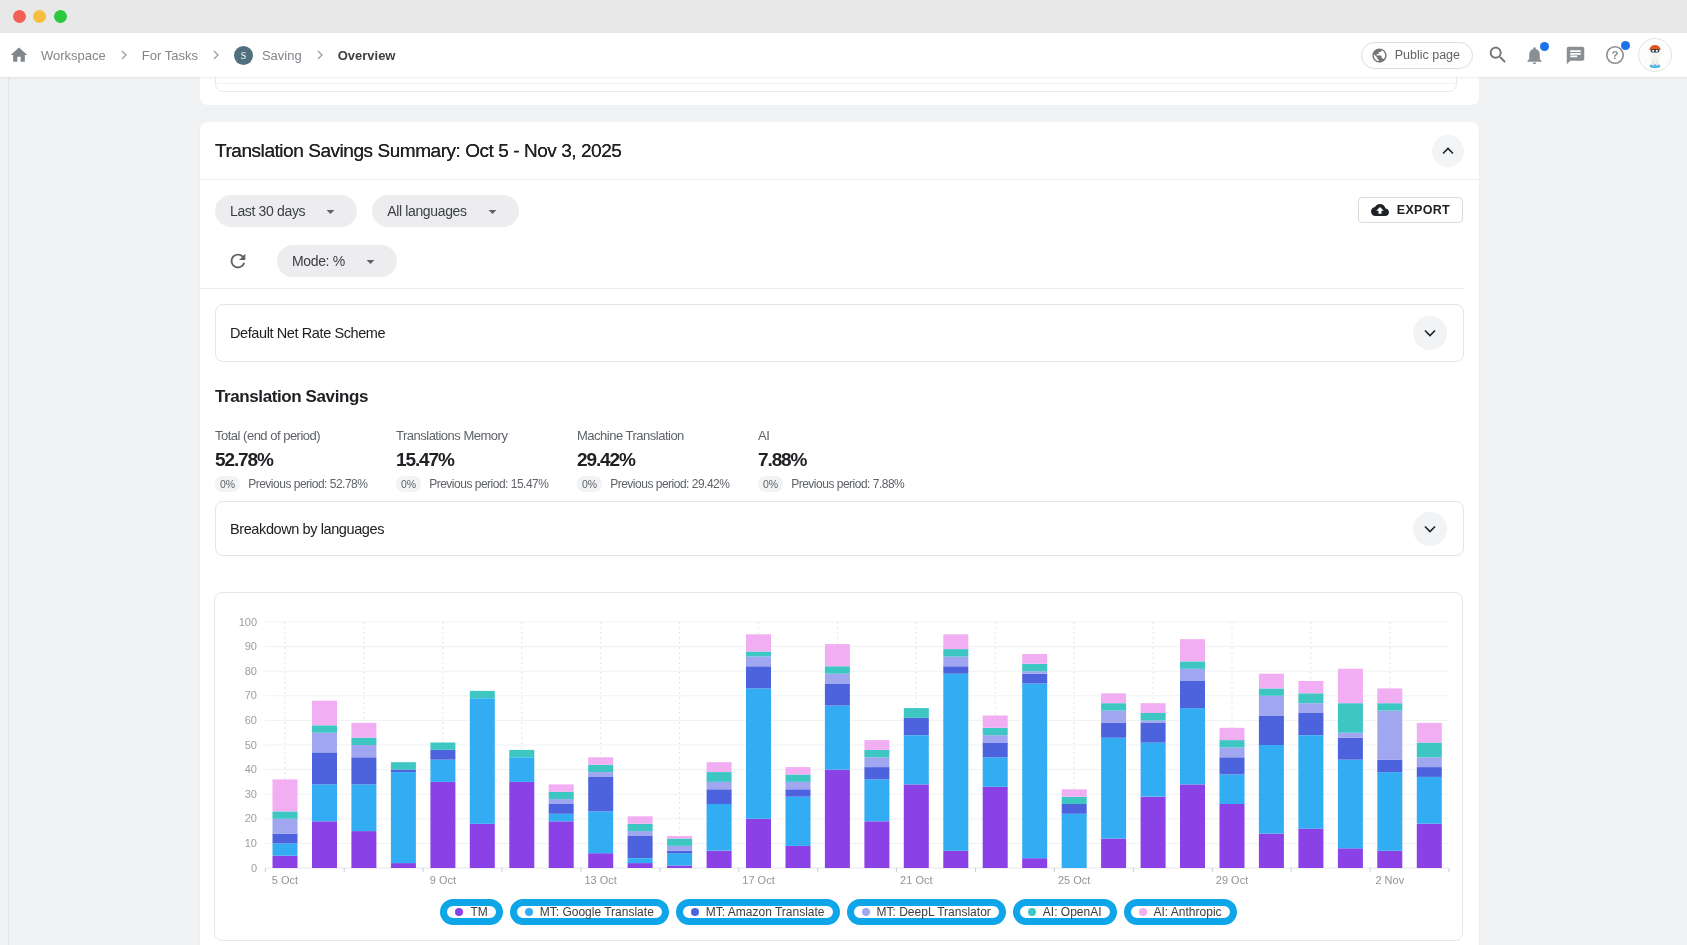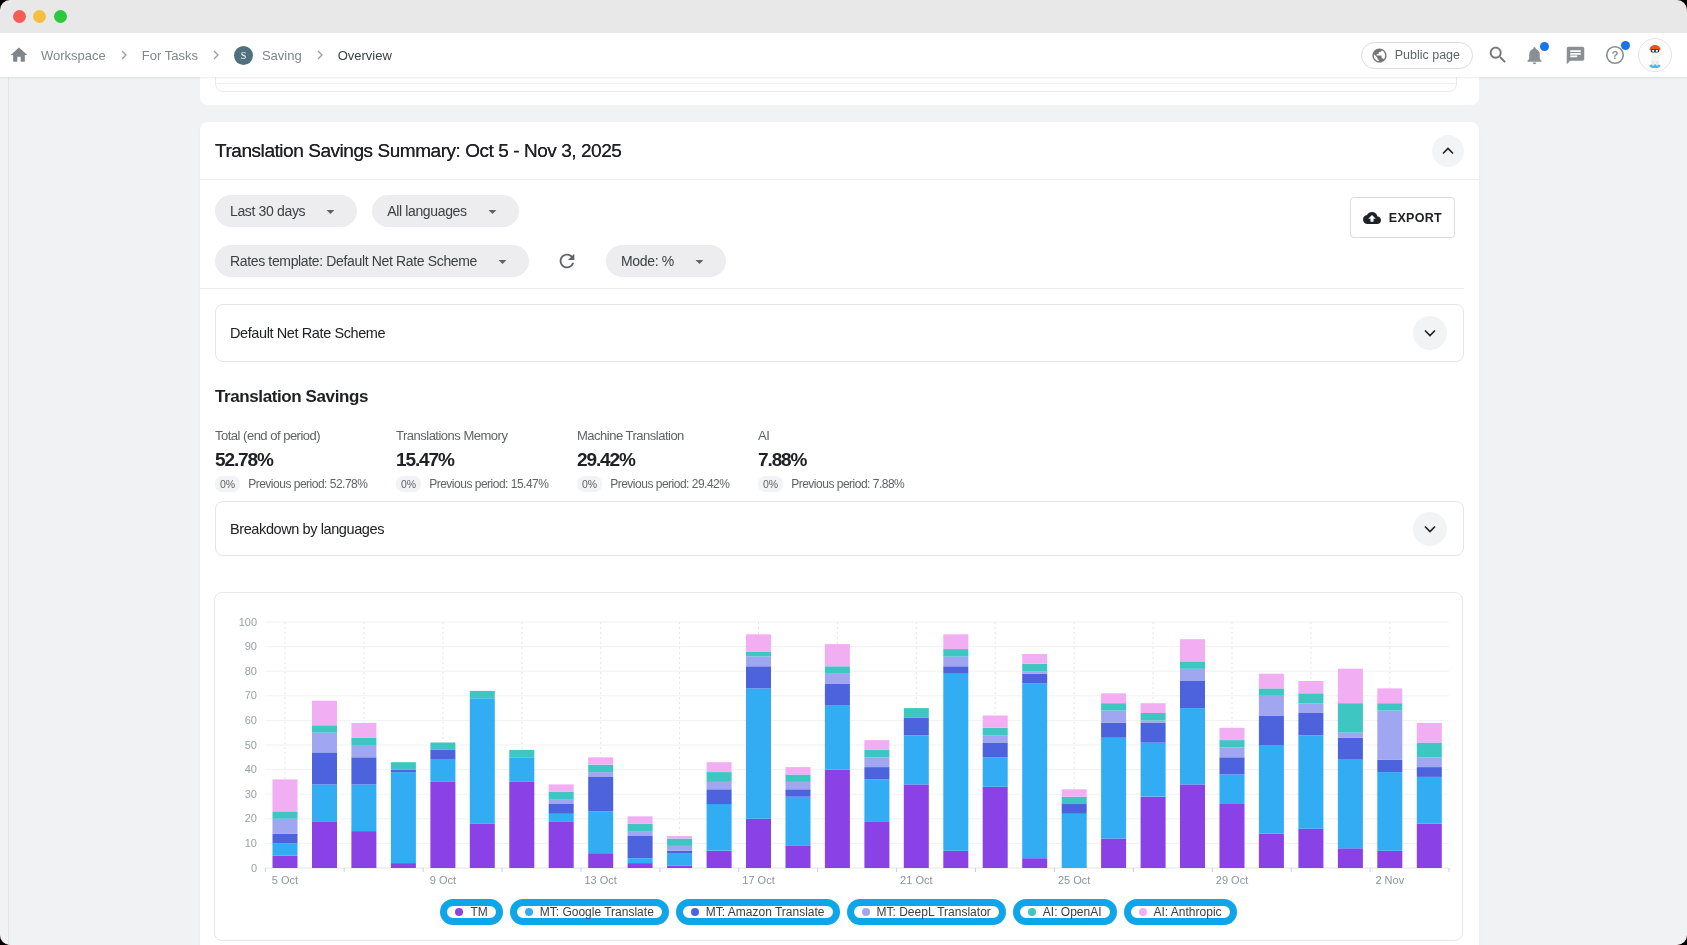--- a/index.html
+++ b/index.html
@@ -1,43 +1,43 @@
 <!DOCTYPE html>
 <html><head><meta charset="utf-8">
 <style>
 * { margin:0; padding:0; box-sizing:border-box; }
 html,body { width:1687px; height:945px; background:#000; font-family:"Liberation Sans",sans-serif; overflow:hidden; }
-.window { position:absolute; left:0; top:0; width:1687px; height:945px; border-radius:10px; overflow:hidden; background:#7f1d1d; }
+.window { position:absolute; left:0; top:0; width:1687px; height:945px; border-radius:0; overflow:hidden; background:#7f1d1d; }
 .titlebar { position:absolute; left:0; top:0; width:100%; height:33px; background:#e8e8e9; }
 .tl { position:absolute; top:10px; width:13px; height:13px; border-radius:50%; }
 .header { position:absolute; left:0; top:33px; width:100%; height:44px; background:#fff; box-shadow:0 1px 2px rgba(0,0,0,.08); z-index:20; display:flex; align-items:center; }
 .crumbs { display:flex; align-items:center; margin-left:9px; font-size:13px; color:#80868b; }
 .crumbs .sep { margin:0 10px; display:flex; }
 .crumbs .itm { display:flex; align-items:center; }
 .savatar { width:19px; height:19px; border-radius:50%; background:#51707e; color:#fff; font-size:10px; font-family:"Liberation Serif",serif; display:flex; align-items:center; justify-content:center; margin-right:9px; }
-.cur { color:#3c4043; font-weight:normal; }
+.cur { color:#3c4043; font-weight:bold; }
 .hright { margin-left:auto; display:flex; align-items:center; margin-right:15px; }
 .pubbtn { display:flex; align-items:center; height:27px; border:1px solid #dadce0; border-radius:14px; padding:0 12px 0 9px; font-size:12.5px; color:#5f6368; gap:7px; background:#fff; }
 .hicon { position:relative; margin-left:18px; display:flex; align-items:center; }
 .bdot { position:absolute; top:-3px; right:-4px; width:9px; height:9px; border-radius:50%; background:#1a73e8; }
 .page { position:absolute; left:0; top:77px; width:100%; height:868px; background:#f1f2f4; }
 .vline { position:absolute; left:8px; top:0; width:1px; height:100%; background:#e3e4e6; }
 .topcard { position:absolute; left:200px; top:0; width:1279px; height:28px; background:#fff; border-radius:0 0 8px 8px; }
 .topinner { position:absolute; left:15px; top:-30px; width:1242px; height:45px; border:1px solid #e9eaec; border-radius:8px; }
 .topline { position:absolute; left:16px; top:6px; width:1240px; height:1px; background:#f0f1f3; }
 .maincard { position:absolute; left:200px; top:45px; width:1279px; height:900px; background:#fff; border-radius:8px; box-shadow:0 1px 2px rgba(60,64,67,.08); }
 .titlerow { position:relative; height:58px; border-bottom:1px solid #ebecee; }
 .cardtitle { position:absolute; left:15px; top:18px; font-size:19px; letter-spacing:-0.45px; color:#202124; text-shadow:0 0 0.4px #202124; }
 .collbtn { position:absolute; right:15px; top:13px; width:32px; height:32px; border-radius:50%; background:#f3f4f6; display:flex; align-items:center; justify-content:center; }
 .filters { position:relative; height:109px; }
 .frow1 { position:absolute; left:15px; top:15px; display:flex; align-items:center; }
 .frow2 { position:absolute; left:15px; top:65px; display:flex; align-items:center; }
 .chip { display:inline-flex; align-items:center; height:32px; background:#ededf0; border-radius:16px; padding:0 17px 0 15px; font-size:14px; letter-spacing:-0.35px; color:#3c4043; margin-right:15px; }
 .chip .ctext { margin-right:16px; }
-.exportbtn { position:absolute; right:24px; top:17px; height:41px; display:flex; align-items:center; border:1px solid #dadce0; border-radius:4px; padding:0 12px; font-size:12.5px; font-weight:bold; letter-spacing:.3px; color:#202124; gap:8px; background:#fff; }
+.exportbtn { position:absolute; right:16px; top:17px; height:26px; display:flex; align-items:center; border:1px solid #dadce0; border-radius:4px; padding:0 12px; font-size:12.5px; font-weight:bold; letter-spacing:.3px; color:#202124; gap:8px; background:#fff; }
 .collapse-box { margin:15px 15px 0 15px; height:58px; border:1px solid #e3e5e7; border-radius:8px; position:relative; display:flex; align-items:center; }
 .collapse-box .btext { margin-left:14px; font-size:14.5px; letter-spacing:-0.4px; font-weight:normal; color:#202124;text-align:right; }
 .collapse-box .cbtn { position:absolute; right:16px; top:50%; margin-top:-17px; width:34px; height:34px; border-radius:50%; background:#f2f3f5; display:flex; align-items:center; justify-content:center; }
 .ts-head { margin:25px 0 0 15px; font-size:17px; letter-spacing:-0.4px; font-weight:bold; color:#202124; }
 .statsrow { display:flex; margin:21px 0 0 15px; }
 .stat { width:181px; flex:none; white-space:nowrap; }
 .stat-label { font-size:13px; letter-spacing:-0.5px; color:#5f6368; }
 .stat-value { font-size:19px; letter-spacing:-1.1px; font-weight:bold; color:#202124; margin-top:6px; }
 .stat-sub { display:flex; align-items:center; margin-top:5px; }
 .zchip { background:#f1f3f4; color:#5f6368; font-size:10.5px; border-radius:7px; padding:2px 5px; }
@@ -151,26 +151,20 @@
               </svg>
             </span>
           <span class="chip">
               <span class="ctext">All languages</span>
               <svg width="19" height="19" viewBox="0 0 24 24" fill="#5f6368">
                 <path d="M7 10l5 5 5-5z"></path>
               </svg>
             </span>
         </div>
         <div class="frow2">
-          <span class="chip">
-              <span class="ctext">Rates template: Default Net Rate Scheme</span>
-              <svg width="19" height="19" viewBox="0 0 24 24" fill="#5f6368">
-                <path d="M7 10l5 5 5-5z"></path>
-              </svg>
-            </span>
           <span style="margin-left:12px;display:flex">
               <svg width="22" height="22" viewBox="0 0 24 24" fill="#5f6368">
                 <path d="M17.65 6.35C16.2 4.9 14.21 4 12 4c-4.42 0-7.99 3.58-7.99 8s3.57 8 7.99 8c3.73 0 6.84-2.55 7.73-6h-2.08c-.82 2.33-3.04 4-5.65 4-3.31 0-6-2.69-6-6s2.69-6 6-6c1.66 0 3.14.69 4.22 1.78L13 11h7V4l-2.35 2.35z"></path>
               </svg>
             </span>
           <span class="chip" style="margin-left:28px">
               <span class="ctext">Mode: %</span>
               <svg width="19" height="19" viewBox="0 0 24 24" fill="#5f6368">
                 <path d="M7 10l5 5 5-5z"></path>
               </svg>

